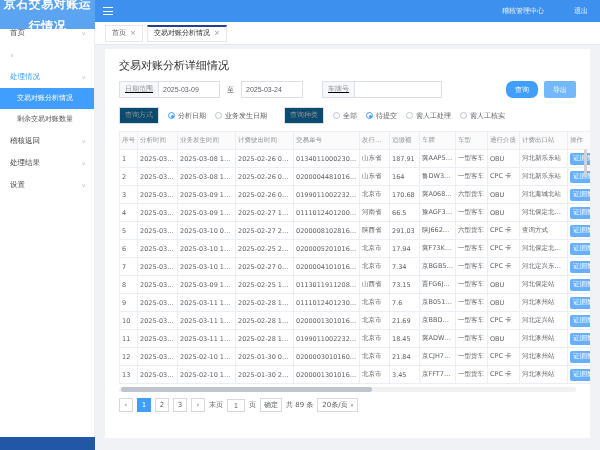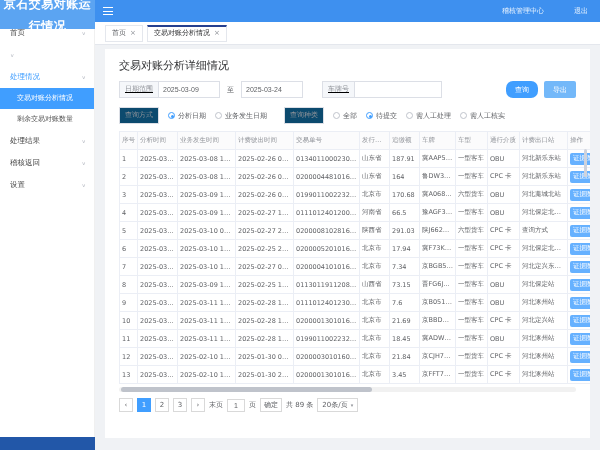--- a/index.html
+++ b/index.html
@@ -97,25 +97,25 @@
         <div class="side-item">
           <span class="chev">∨</span>
         </div>
         <div class="side-item parent-active">
           <span class="lbl">处理情况</span>
           <span class="chev">∨</span>
         </div>
         <div class="side-sub active">交易对账分析情况</div>
         <div class="side-sub">剩余交易对账数量</div>
         <div class="side-item">
+          <span class="lbl">稽核返回</span>
+          <span class="chev">∨</span>
+        </div>
+        <div class="side-item">
           <span class="lbl">处理结果</span>
-          <span class="chev">∨</span>
-        </div>
-        <div class="side-item">
-          <span class="lbl">稽核返回</span>
           <span class="chev">∨</span>
         </div>
         <div class="side-item">
           <span class="lbl">设置</span>
           <span class="chev">∨</span>
         </div>
       </div>
     <div class="side-footer"></div>
   </div>
 

